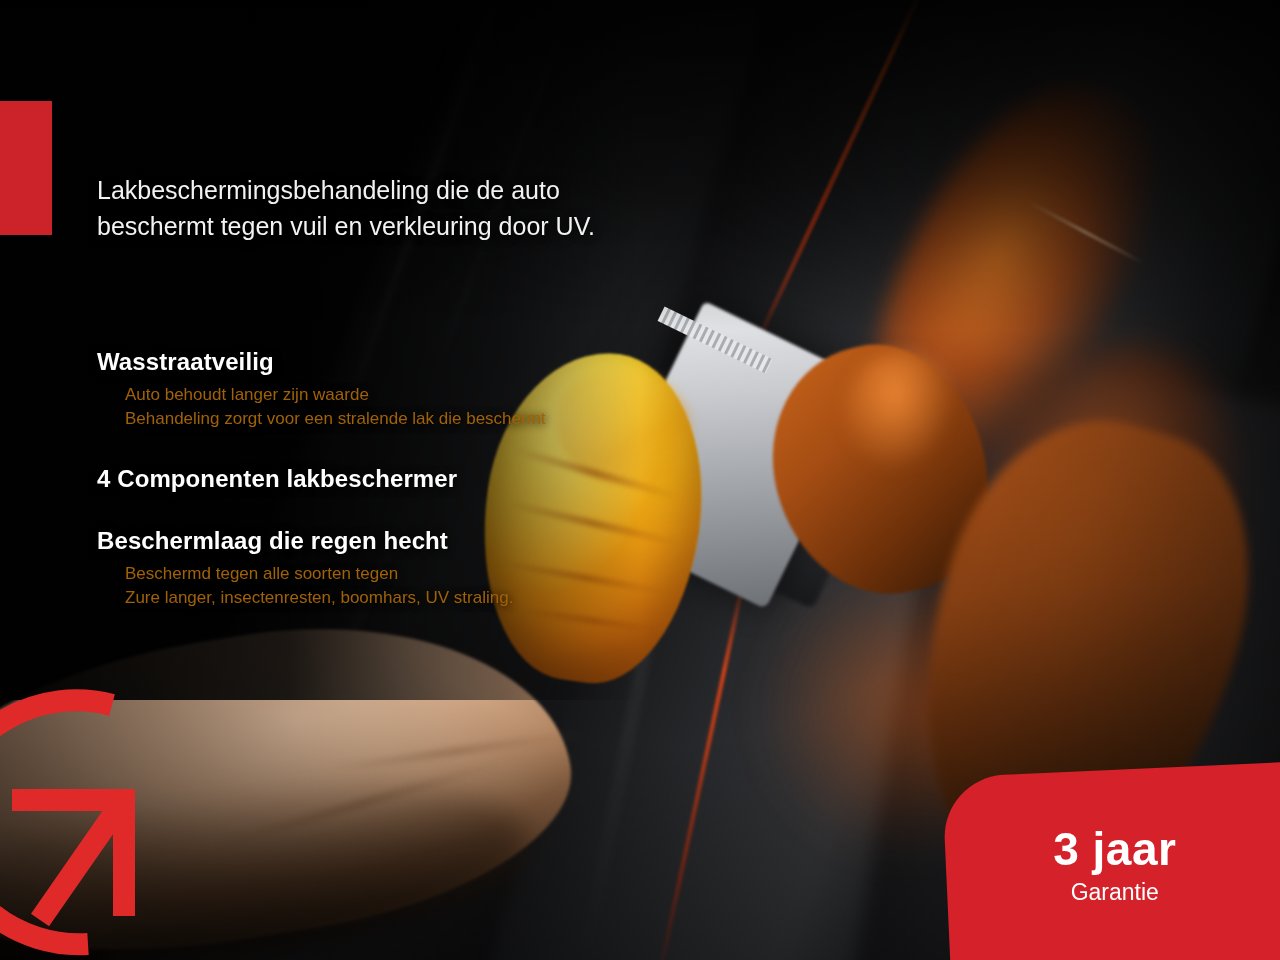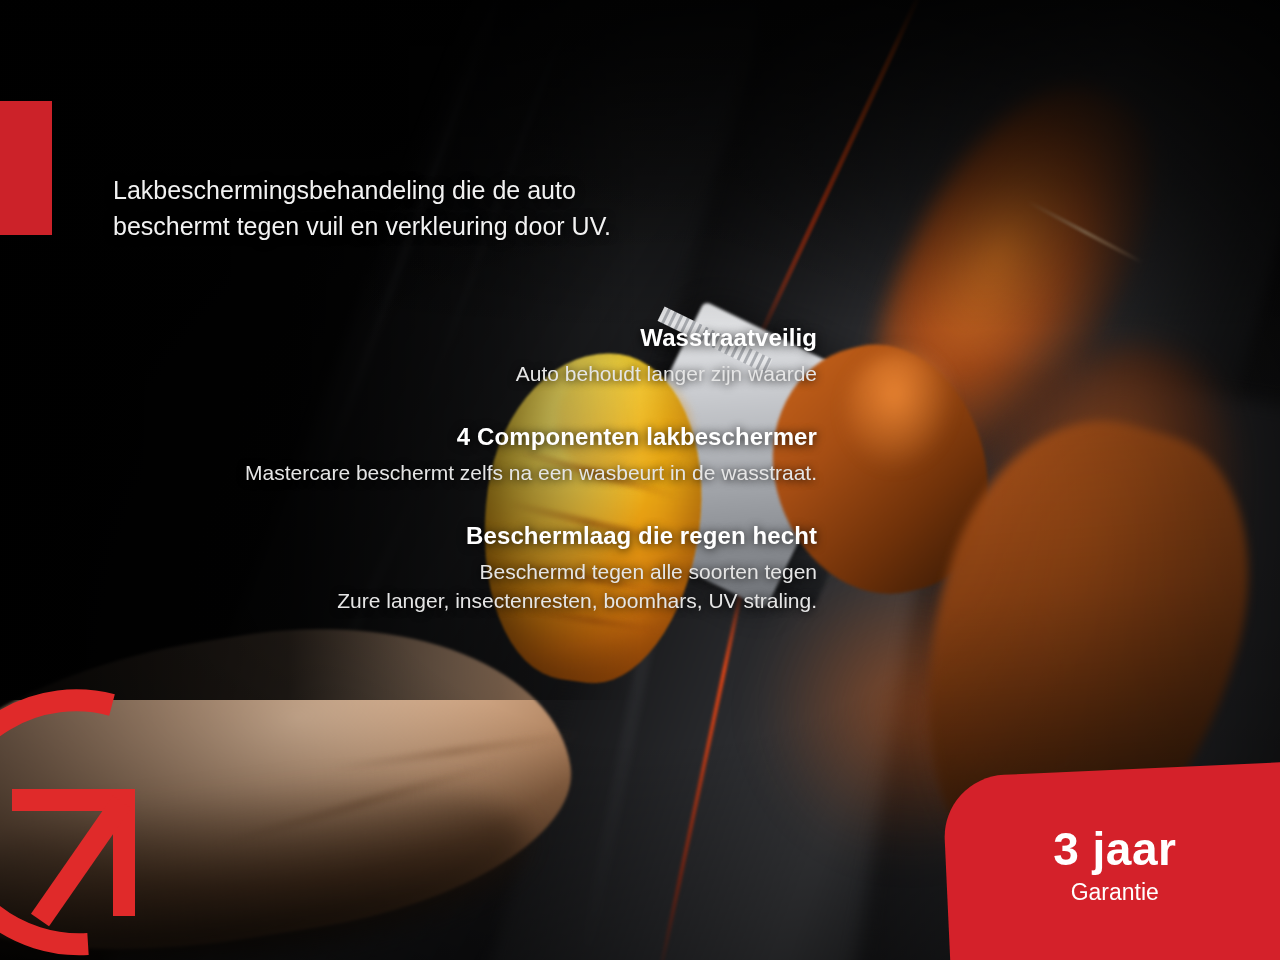--- a/index.html
+++ b/index.html
@@ -301,46 +301,46 @@
     position: absolute;
     left: 97px;
     top: 173px;
     margin: 0;
     font-size: 25px;
     font-weight: 400;
     color: #f2f2f2;
     line-height: 1.42;
     text-shadow: 0 1px 10px rgba(0,0,0,.9);
   }
-  .subtitle span { display: block; margin-left: 16px; }
+  .subtitle span { display: block; }
 
   .features {
     position: absolute;
     left: 97px;
-    top: 324px;
+    top: 348px;
     width: 720px;
-    text-align: right;
   }
   .feature { margin: 0 0 34px 0; }
   .feature:last-child { margin-bottom: 0; }
 
   .feature-title {
     margin: 0 0 7px 0;
     font-size: 24px;
     font-weight: 700;
     color: #ffffff;
     letter-spacing: .1px;
     text-shadow: 0 1px 10px rgba(0,0,0,.92);
   }
   .feature-lines {
-    font-size: 21px;
+    font-size: 17px;
     font-weight: 400;
-    color: #e5e5e5;
+    color: #a16207;
     line-height: 1.42;
     text-shadow: 0 1px 9px rgba(0,0,0,.95);
+    margin-left: 28px;
   }
   .feature-lines span { display: block; }
 
   
   .badge {
     position: absolute;
     left: 952px;
     top: 762px;
     width: 340px;
     height: 230px;
@@ -440,28 +440,26 @@
     <span>Lakbeschermingsbehandeling die de auto</span>
     <span>beschermt tegen vuil en verkleuring door UV.</span>
   </p>
 
   <div class="features">
 
     <div class="feature">
       <h2 class="feature-title">Wasstraatveilig</h2>
       <div class="feature-lines">
         <span>Auto behoudt langer zijn waarde</span>
+        <span>Behandeling zorgt voor een stralende lak die beschermt</span>
       </div>
     </div>
 
     <div class="feature">
       <h2 class="feature-title">4 Componenten lakbeschermer</h2>
-      <div class="feature-lines">
-        <span>Mastercare beschermt zelfs na een wasbeurt in de wasstraat.</span>
-      </div>
     </div>
 
     <div class="feature">
       <h2 class="feature-title">Beschermlaag die regen hecht</h2>
       <div class="feature-lines">
         <span>Beschermd tegen alle soorten tegen</span>
         <span> Zure langer, insectenresten, boomhars, UV straling.</span>
       </div>
     </div>
 

